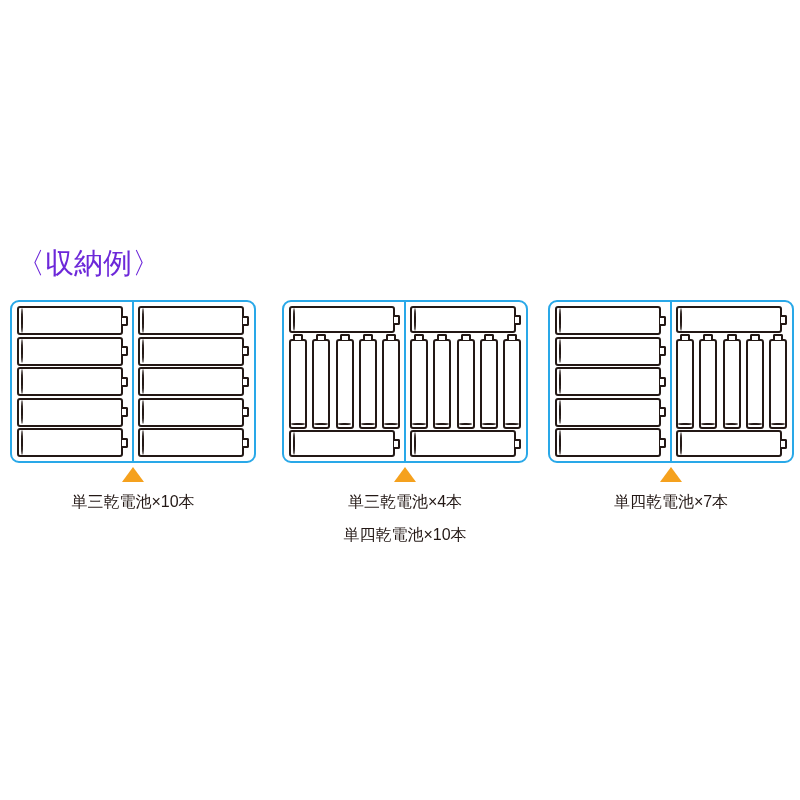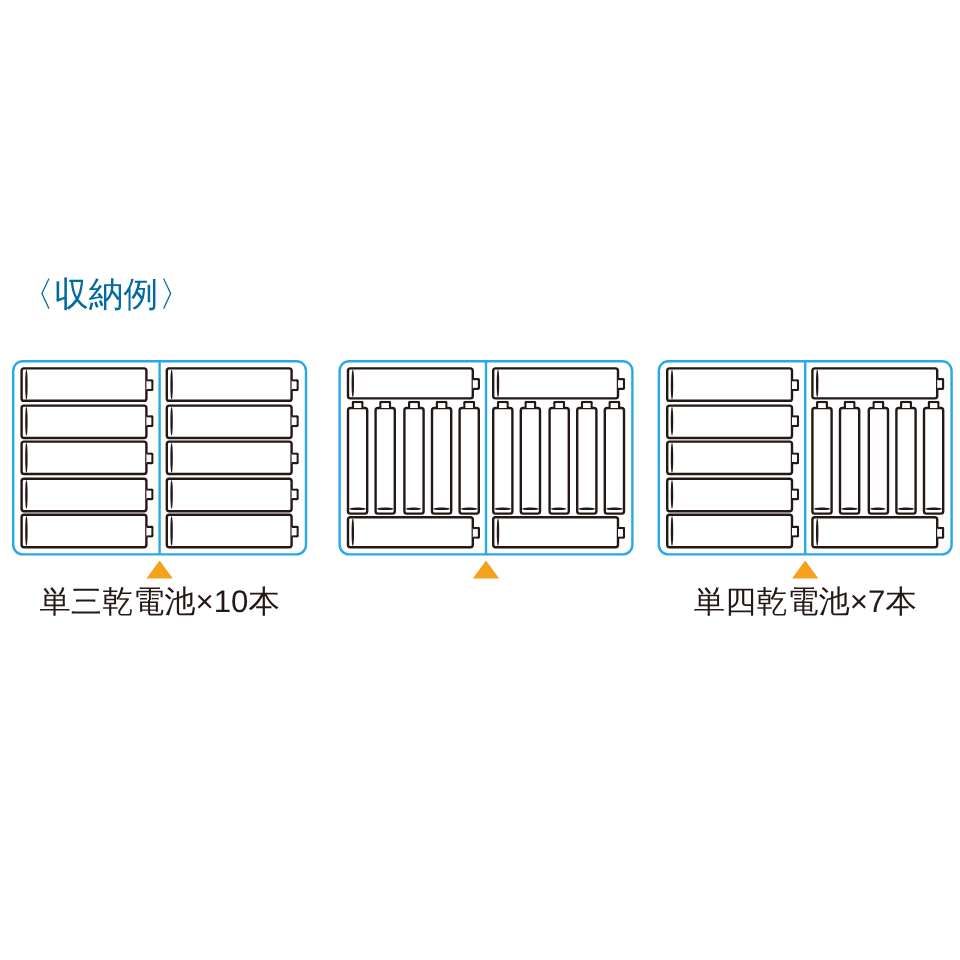--- a/index.html
+++ b/index.html
@@ -20,24 +20,24 @@
     left: 0;
     top: 0;
     width: 800px;
     height: 800px;
   }
 
   
   .heading {
     position: absolute;
     left: 16px;
-    top: 229px;
+    top: 246px;
     font-size: 29px;
     line-height: 34px;
-    color: #0369a1;
+    color: #6d28d9;
     letter-spacing: 0px;
     white-space: nowrap;
     font-weight: 400;
   }
 
   
   .examples {
     position: absolute;
     left: 0;
     top: 300px;
@@ -220,21 +220,21 @@
     border-bottom: 15px solid #F5A11E;
   }
 
   
   .caption {
     position: relative;
     width: 260px;
     margin-top: 2px;
     text-align: center;
     color: #231815;
-    font-size: 26px;
+    font-size: 16px;
     line-height: 33px;
     white-space: nowrap;
     font-weight: 400;
   }
   .example.ex0 .caption { margin-left: -7px; }
   .example.ex1 .caption { margin-left: -7px; }
   .example.ex2 .caption { margin-left: -7px; }
   .caption .line { display: block; }
 </style>
 </head>
@@ -398,20 +398,24 @@
                 <span class="cap"></span>
                 <span class="nub"></span>
               </div>
           </div>
         </div>
         <div class="case-divider"></div>
       </div>
       <div class="pointer">
         <div class="tri"></div>
       </div>
+      <div class="caption">
+        <span class="line">単三乾電池×4本</span>
+        <span class="line">単四乾電池×10本</span>
+      </div>
     </div>
 
     <div class="example ex2">
       <div class="case">
         <div class="case-half left">
           <div class="stack-h">
             <div class="bat-h">
                 <span class="body"></span>
                 <span class="cap"></span>
                 <span class="nub"></span>

